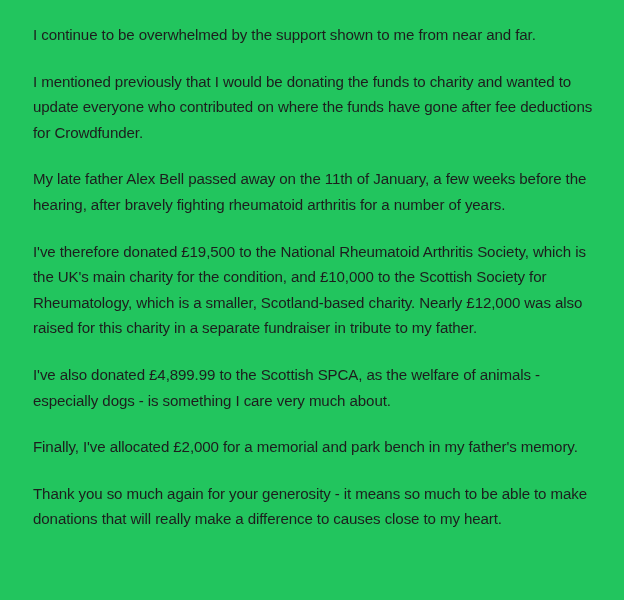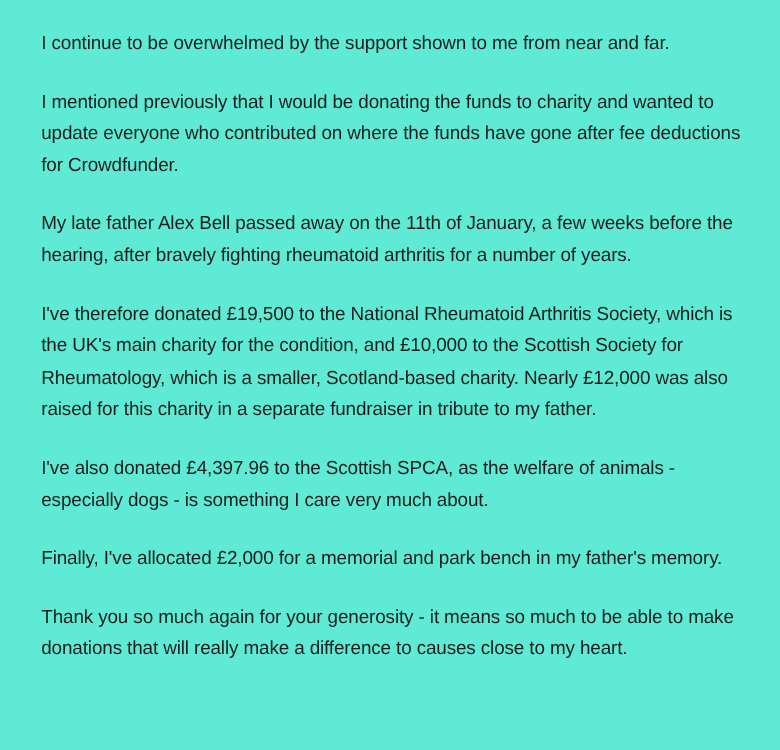--- a/index.html
+++ b/index.html
@@ -14,21 +14,21 @@
     overflow: hidden;
     font-family: "Liberation Sans", "DejaVu Sans", sans-serif;
     color: #1d1d1d;
     -webkit-font-smoothing: antialiased;
   }
 
   #statement-document {
     box-sizing: border-box;
     width: 624px;
     height: 600px;
-    background: #5eead4;
+    background: #22c55e;
     padding: 22px 29px 0 33px;
   }
 
   .statement-body {
     display: block;
   }
 
   p.statement-paragraph {
     margin: 0 0 21px 0;
     padding: 0;
@@ -50,20 +50,20 @@
 
     <p class="statement-paragraph">I continue to be overwhelmed by the support shown to me from near and far.</p>
 
 
     <p class="statement-paragraph">I mentioned previously that I would be donating the funds to charity and wanted to update everyone who contributed on where the funds have gone after fee deductions for Crowdfunder.</p>
 
     <p class="statement-paragraph">My late father Alex Bell passed away on the 11th of January, a few weeks before the hearing, after bravely fighting rheumatoid arthritis for a number of years.</p>
 
     <p class="statement-paragraph">I've therefore donated £19,500 to the National Rheumatoid Arthritis Society, which is the UK's main charity for the condition, and £10,000 to the Scottish Society for Rheumatology, which is a smaller, Scotland-based charity. Nearly £12,000 was also raised for this charity in a separate fundraiser in tribute to my father.</p>
 
-    <p class="statement-paragraph">I've also donated £4,397.96 to the Scottish SPCA, as the welfare of animals - especially dogs - is something I care very much about.</p>
+    <p class="statement-paragraph">I've also donated £4,899.99 to the Scottish SPCA, as the welfare of animals - especially dogs - is something I care very much about.</p>
 
     <p class="statement-paragraph">Finally, I've allocated £2,000 for a memorial and park bench in my father's memory.</p>
 
     <p class="statement-paragraph">Thank you so much again for your generosity - it means so much to be able to make donations that will really make a difference to causes close to my heart.</p>
 
   </article>
 </div>
 
 </body></html>

